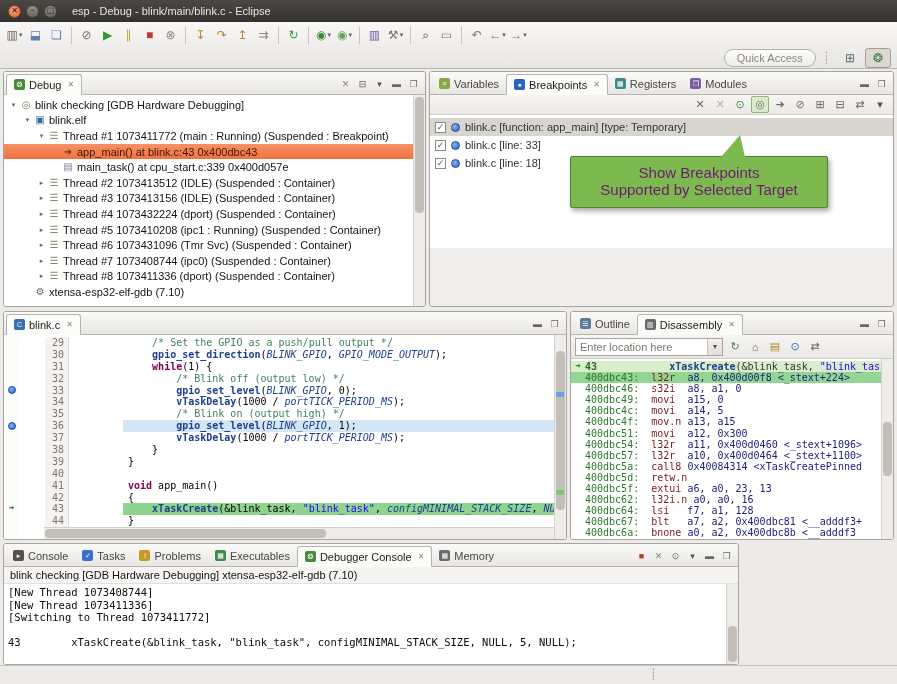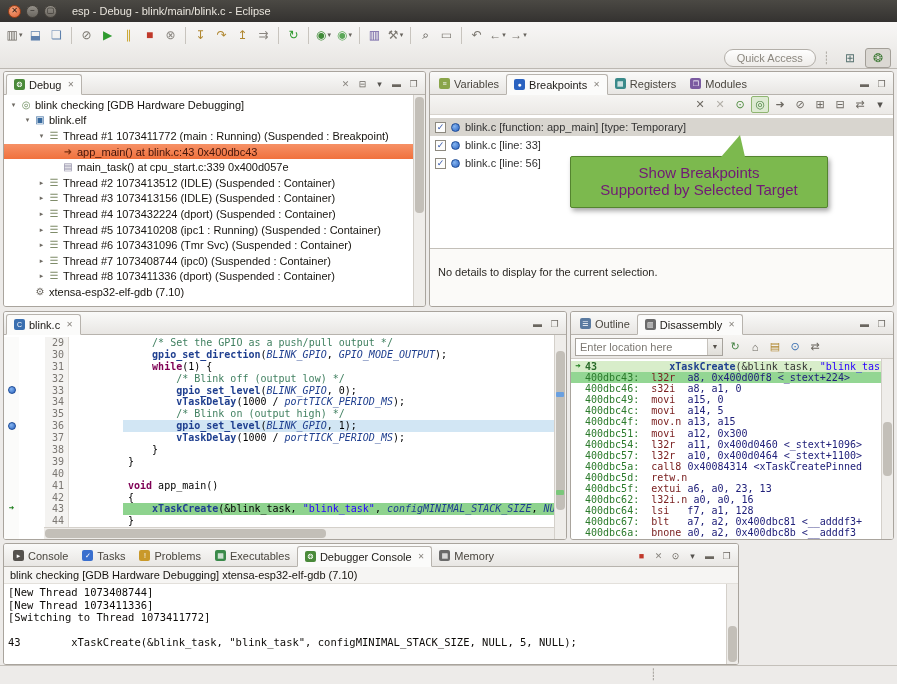--- a/index.html
+++ b/index.html
@@ -377,24 +377,23 @@
         <span class="bp-label">blink.c [function: app_main] [type: Temporary]</span>
       </div>
       <div class="bp-row">
         <span class="checkbox">✓</span>
         <span class="bp-dot"></span>
         <span class="bp-label">blink.c [line: 33]</span>
       </div>
       <div class="bp-row">
         <span class="checkbox">✓</span>
         <span class="bp-dot"></span>
-        <span class="bp-label">blink.c [line: 56]</span>
-      </div>
-    </div>
-  <div class="bp-details">No details to display for the current selection.</div>
+        <span class="bp-label">blink.c [line: 18]</span>
+      </div>
+    </div>
   <div class="bp-tooltip">
     <div>Show Breakpoints</div>
     <div>Supported by Selected Target</div>
   </div>
 </div>
 
 <div class="panel" style="left:3px;top:311px;width:564px;height:229px">
   <div class="tabbar">
     <div class="tabs-holder" id="editor-tabs">
         <div class="tab active">

